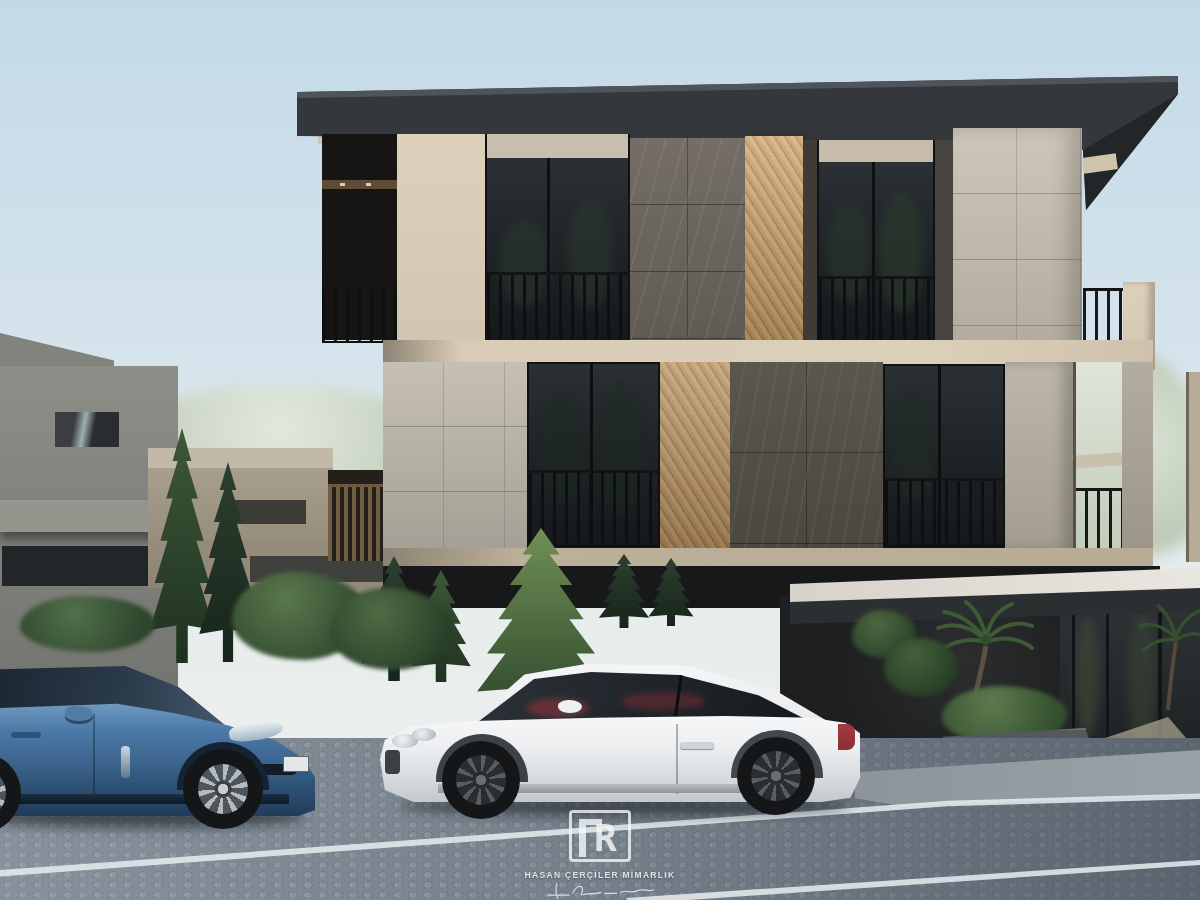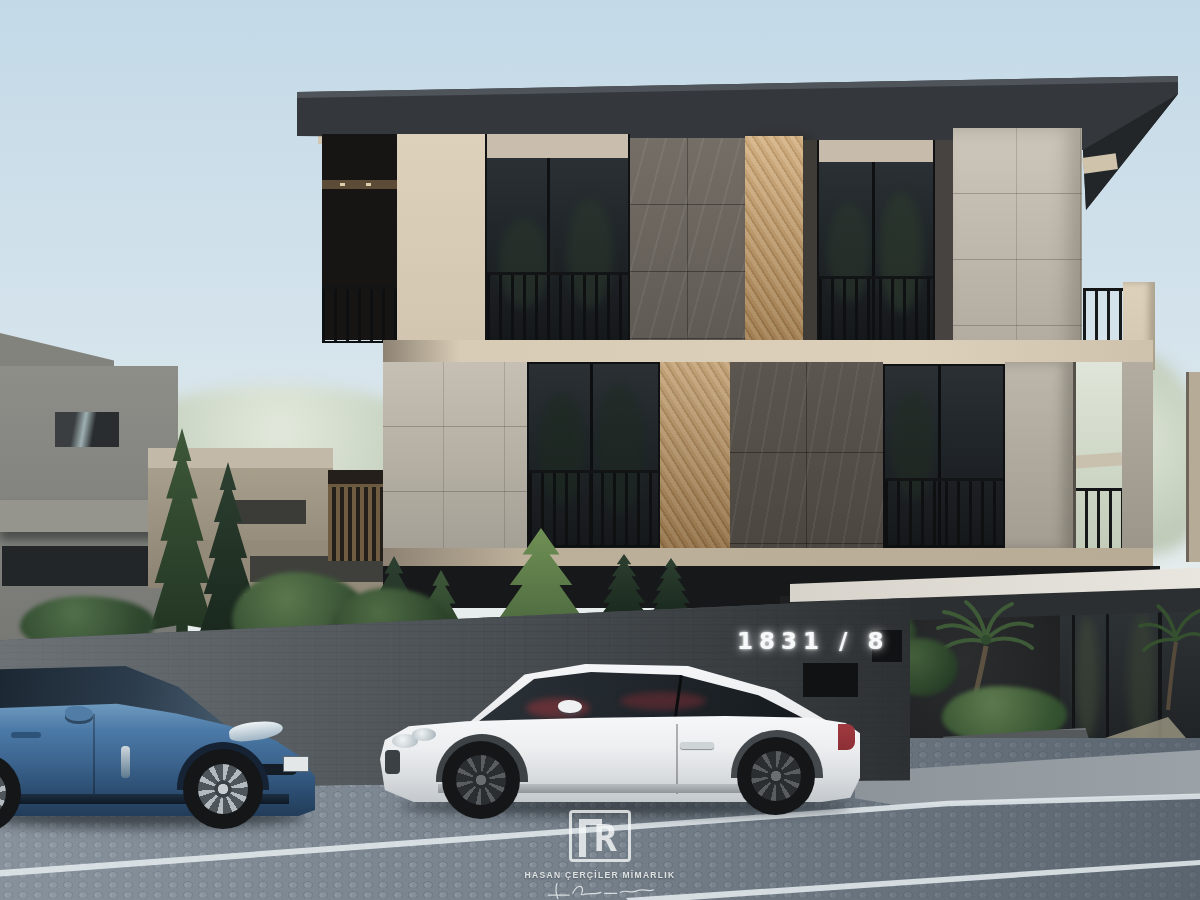--- a/index.html
+++ b/index.html
@@ -220,25 +220,20 @@
   <div class="abs bushy" style="left:20px;top:596px;width:135px;height:56px;background:radial-gradient(circle at 40% 30%,#51704a,#2d452c 78%);"></div>
   <div class="abs bushy" style="left:232px;top:572px;width:135px;height:88px;background:radial-gradient(circle at 40% 30%,#5a784d,#30492e 78%);"></div>
   <div class="abs bushy" style="left:330px;top:588px;width:122px;height:82px;background:radial-gradient(circle at 40% 30%,#4e6c44,#293f28 78%);"></div>
   <div class="abs pine pine-dim" style="left:596px;top:554px;width:56px;height:74px;"></div>
   <div class="abs pine pine-dim" style="left:646px;top:558px;width:50px;height:68px;"></div>
   <div class="abs pine pine-bright" style="left:470px;top:528px;width:142px;height:190px;"></div>
 
   <div class="abs road" style="left:0;top:738px;width:1200px;height:162px;"></div>
   <div class="abs" style="left:855px;top:745px;width:345px;height:62px;clip-path:polygon(0 44%,100% 8%,100% 80%,13% 98%,0 86%);background:linear-gradient(90deg,#8d949a,var(--sidewalk,#9aa1a7));"></div>
 
-  <div class="abs slate" style="left:0;top:596px;width:910px;height:192px;clip-path:polygon(0 23%,100% 1%,100% 96%,0 100%);">
-    <div class="abs" style="left:803px;top:67px;width:55px;height:34px;background:#101213;"></div>
-    <div class="abs" style="left:872px;top:34px;width:30px;height:32px;background:#101213;"></div>
-    <div class="abs housenum" style="left:737px;top:32px;">1831 / 8</div>
-  </div>
 
   <div class="abs roadline" style="left:0;top:790px;width:1200px;height:90px;clip-path:polygon(0 89%,79% 12%,100% 4%,100% 10%,79% 18%,0 96%);"></div>
   <div class="abs roadline" style="left:620px;top:855px;width:580px;height:55px;clip-path:polygon(1% 78%,100% 9%,100% 18%,2% 89%);"></div>
 
   <div class="abs" style="left:-15px;top:660px;width:335px;height:180px;">
     <div class="abs" style="left:-10px;top:146px;width:330px;height:22px;border-radius:50%;background:rgba(10,14,18,.55);filter:blur(6px);"></div>
     <div class="abs" style="left:0;top:6px;width:242px;height:60px;clip-path:polygon(0 6%,58% 0,80% 34%,100% 98%,88% 100%,0 88%);background:linear-gradient(100deg,#1a2530,#2c3c4c 60%,#44596c);border-bottom:2px solid #ccd6dc;"></div>
     <div class="abs" style="left:0;top:34px;width:330px;height:122px;clip-path:polygon(0 12%,40% 8%,58% 16%,74% 26%,88% 38%,96% 52%,100% 68%,100% 95%,95% 100%,1% 100%,0 96%);background:linear-gradient(180deg,#7ba6c7 0%,var(--car-blue,#4b79a7) 30%,#3c658f 55%,#2d4f73 78%,#223c59 100%);"></div>
     <div class="abs" style="left:80px;top:46px;width:28px;height:15px;border-radius:40% 60% 50% 50%;background:#507ca6;box-shadow:0 3px 0 rgba(20,35,50,.6);"></div>
     <div class="abs" style="left:244px;top:62px;width:54px;height:18px;border-radius:50% 60% 60% 40%;transform:rotate(-7deg);background:linear-gradient(180deg,#eef3f5,#9fb4c4);"></div>

